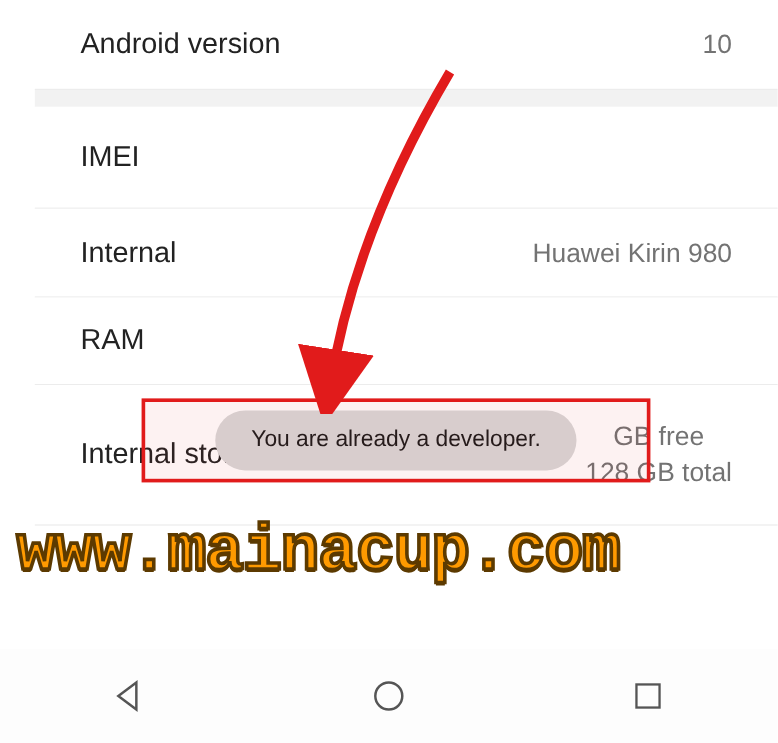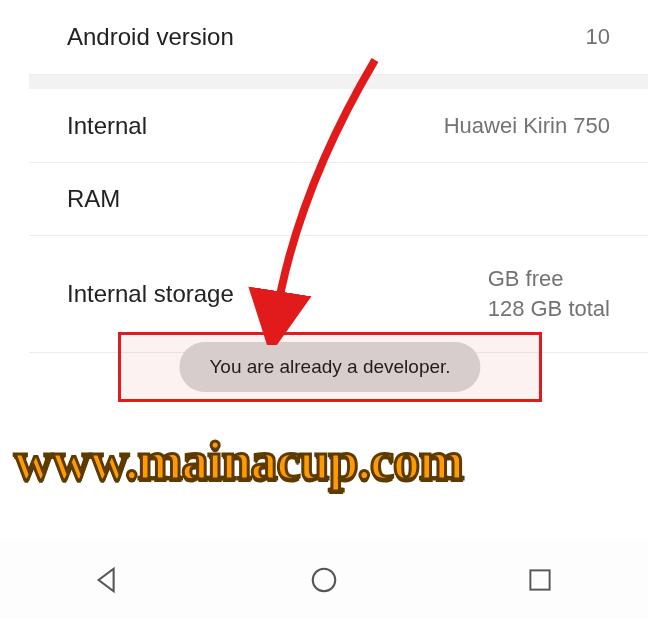--- a/index.html
+++ b/index.html
@@ -26,21 +26,21 @@
     font-size: 24px;
     color: #222;
     font-weight: 400;
   }
   .value {
     font-size: 22px;
     color: #737373;
     text-align: right;
     line-height: 1.35;
   }
-  .value-lines { display: flex; flex-direction: column; align-items: flex-start; }
+  .value-lines { display: flex; flex-direction: column; align-items: center; }
   .blurred-block {
     width: 210px; height: 50px;
     background: repeating-linear-gradient(0deg,#d9d9d9 0 2px,#dedede 2px 4px);
     filter: blur(3px);
     border-radius: 3px;
   }
   
   .toast-wrap {
     position: absolute;
     left: 124px;
@@ -71,21 +71,21 @@
     position: absolute;
     left: 235px; top: 55px;
     width: 160px; height: 290px;
     pointer-events: none;
   }
   
   .watermark {
     position: absolute;
     left: 14px;
     top: 430px;
-    font-family: Liberation Serif, serif;
+    font-family: Liberation Mono, monospace;
     font-size: 54px;
     font-weight: 900;
     letter-spacing: -1px;
     color: #ff9a00;
     -webkit-text-stroke: 3px #5c3a00;
     text-shadow: 0 3px 0 #5c3a00;
     white-space: nowrap;
     pointer-events: none;
   }
   
@@ -109,24 +109,30 @@
 
 <div class="container">
 
   <div class="row">
     <span class="label">Android version</span>
     <span class="value">10</span>
   </div>
 
   <div class="section-gap"></div>
 
+  <div class="row tall">
+    <span class="label">IMEI</span>
+    <span class="value">
+      <span class="blurred-block"></span>
+    </span>
+  </div>
 
   <div class="row">
     <span class="label">Internal</span>
-    <span class="value">Huawei Kirin 750</span>
+    <span class="value">Huawei Kirin 980</span>
   </div>
 
   <div class="row">
     <span class="label">RAM</span>
   </div>
 
   <div class="row tall">
     <span class="label">Internal storage</span>
     <span class="value value-lines">
       <span>GB free</span>

